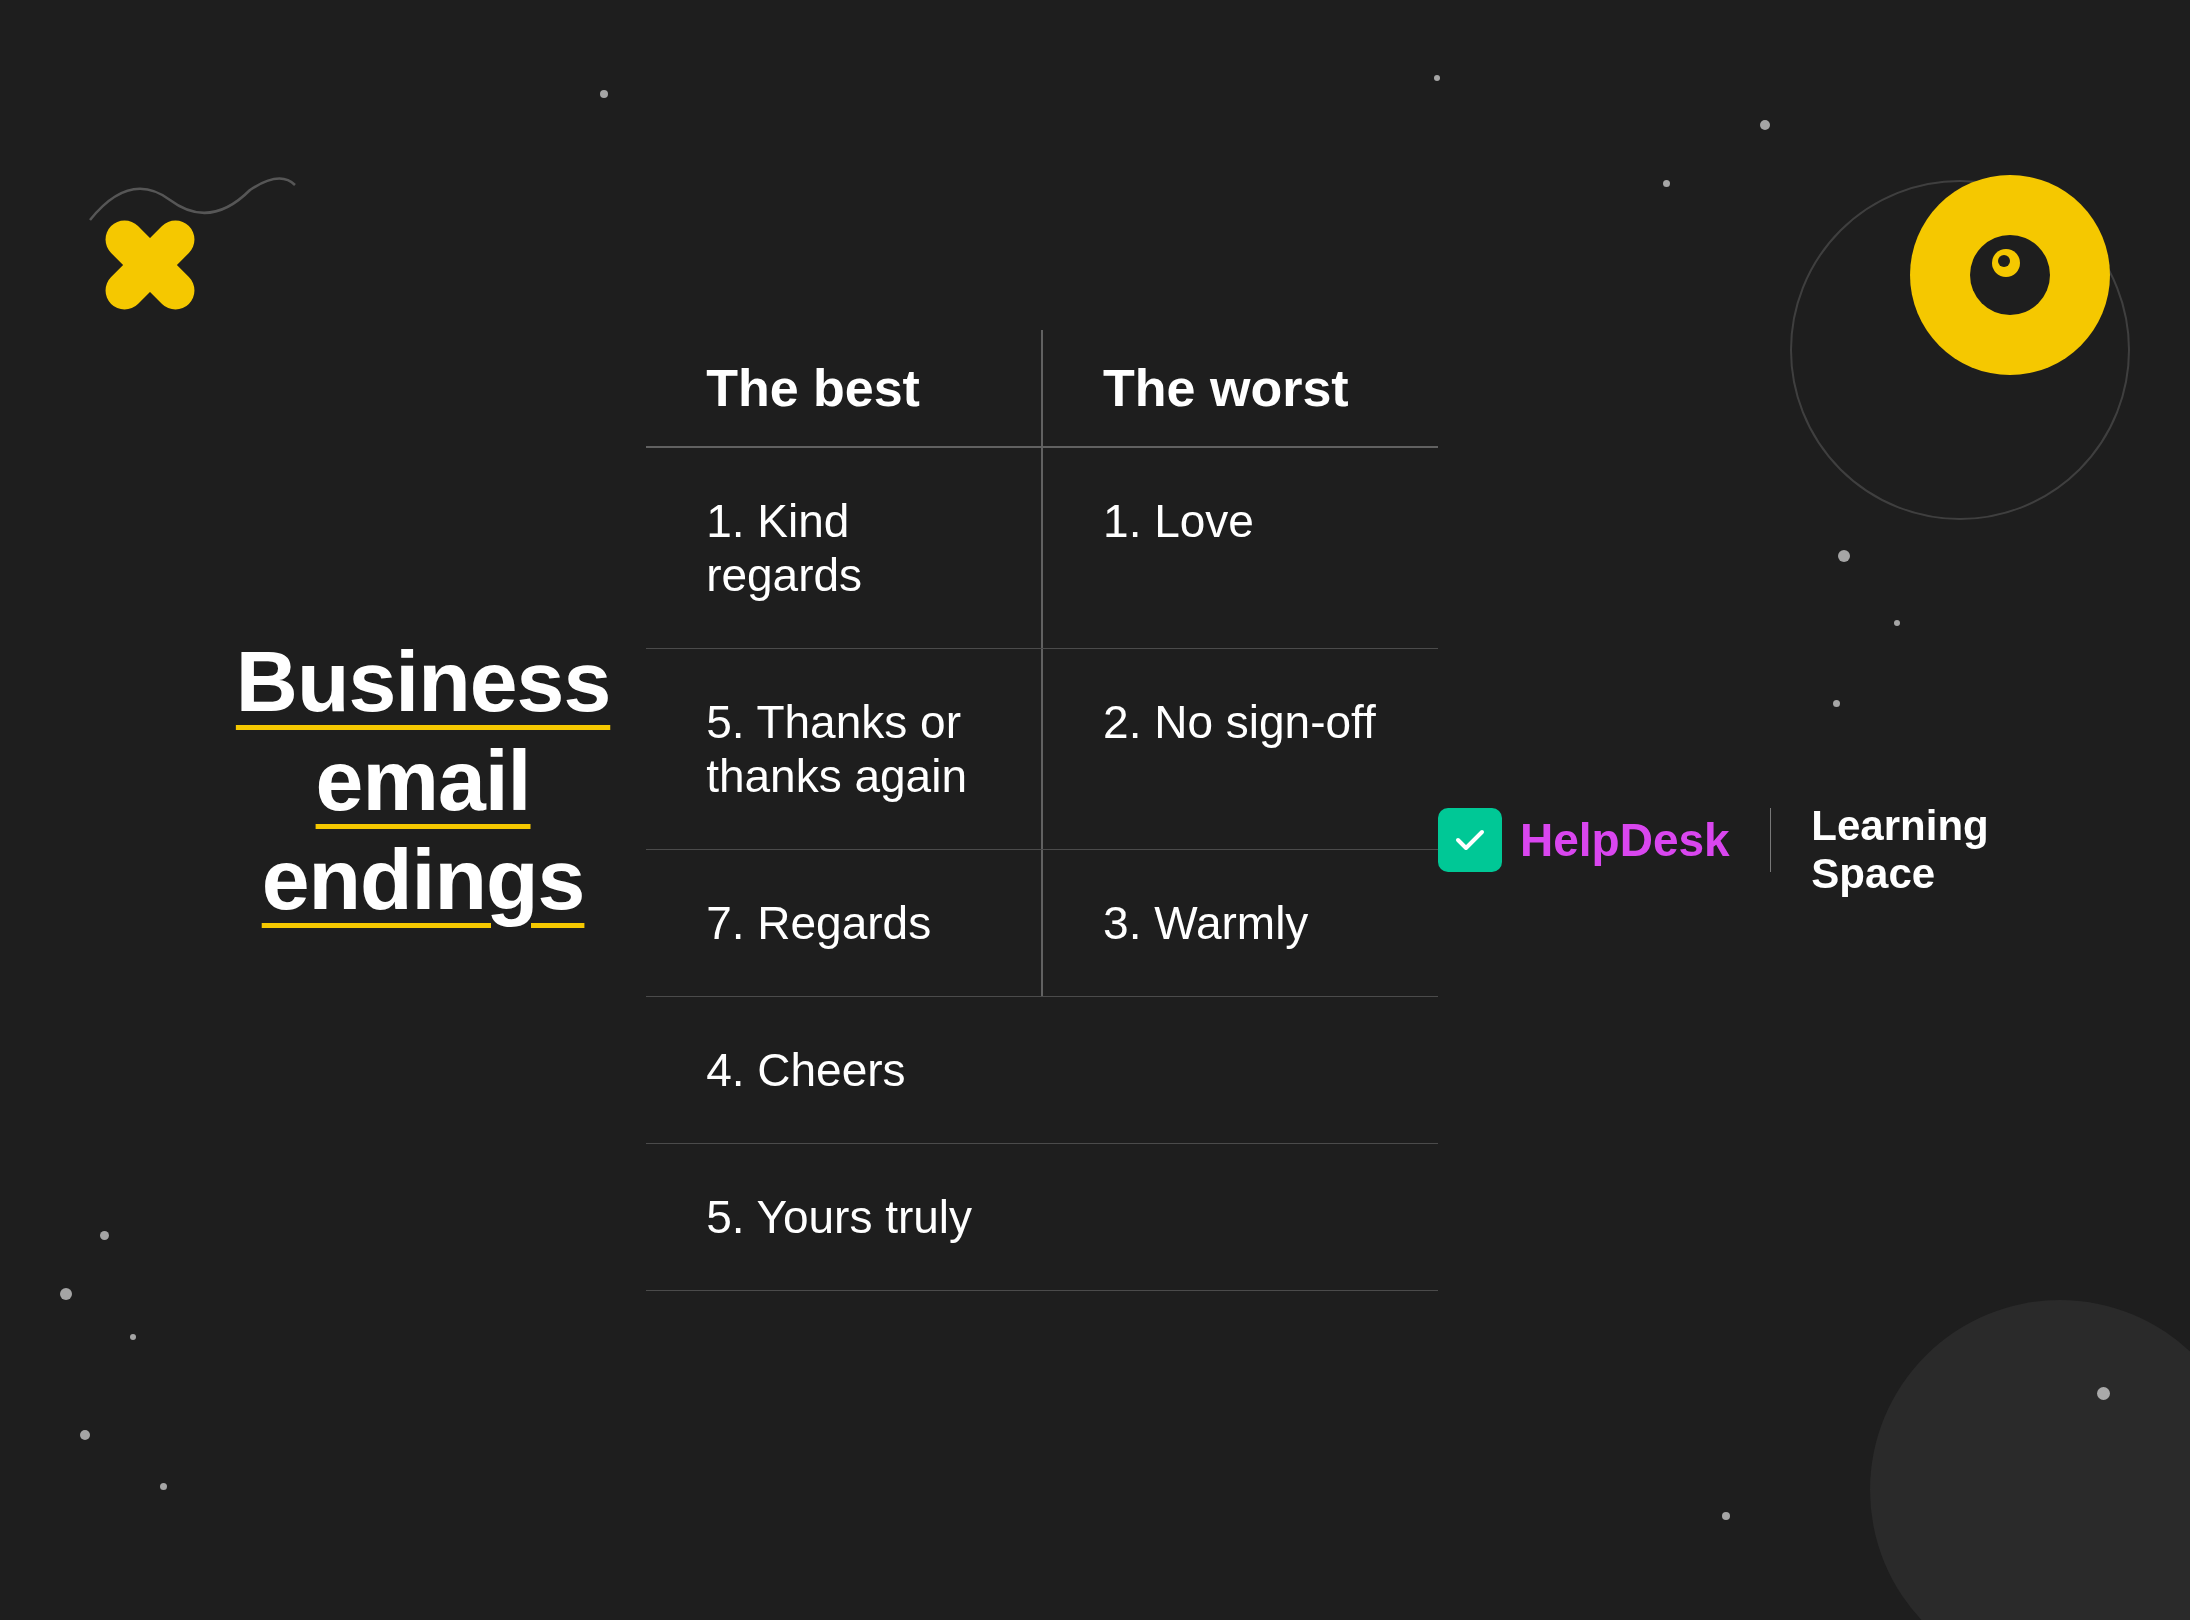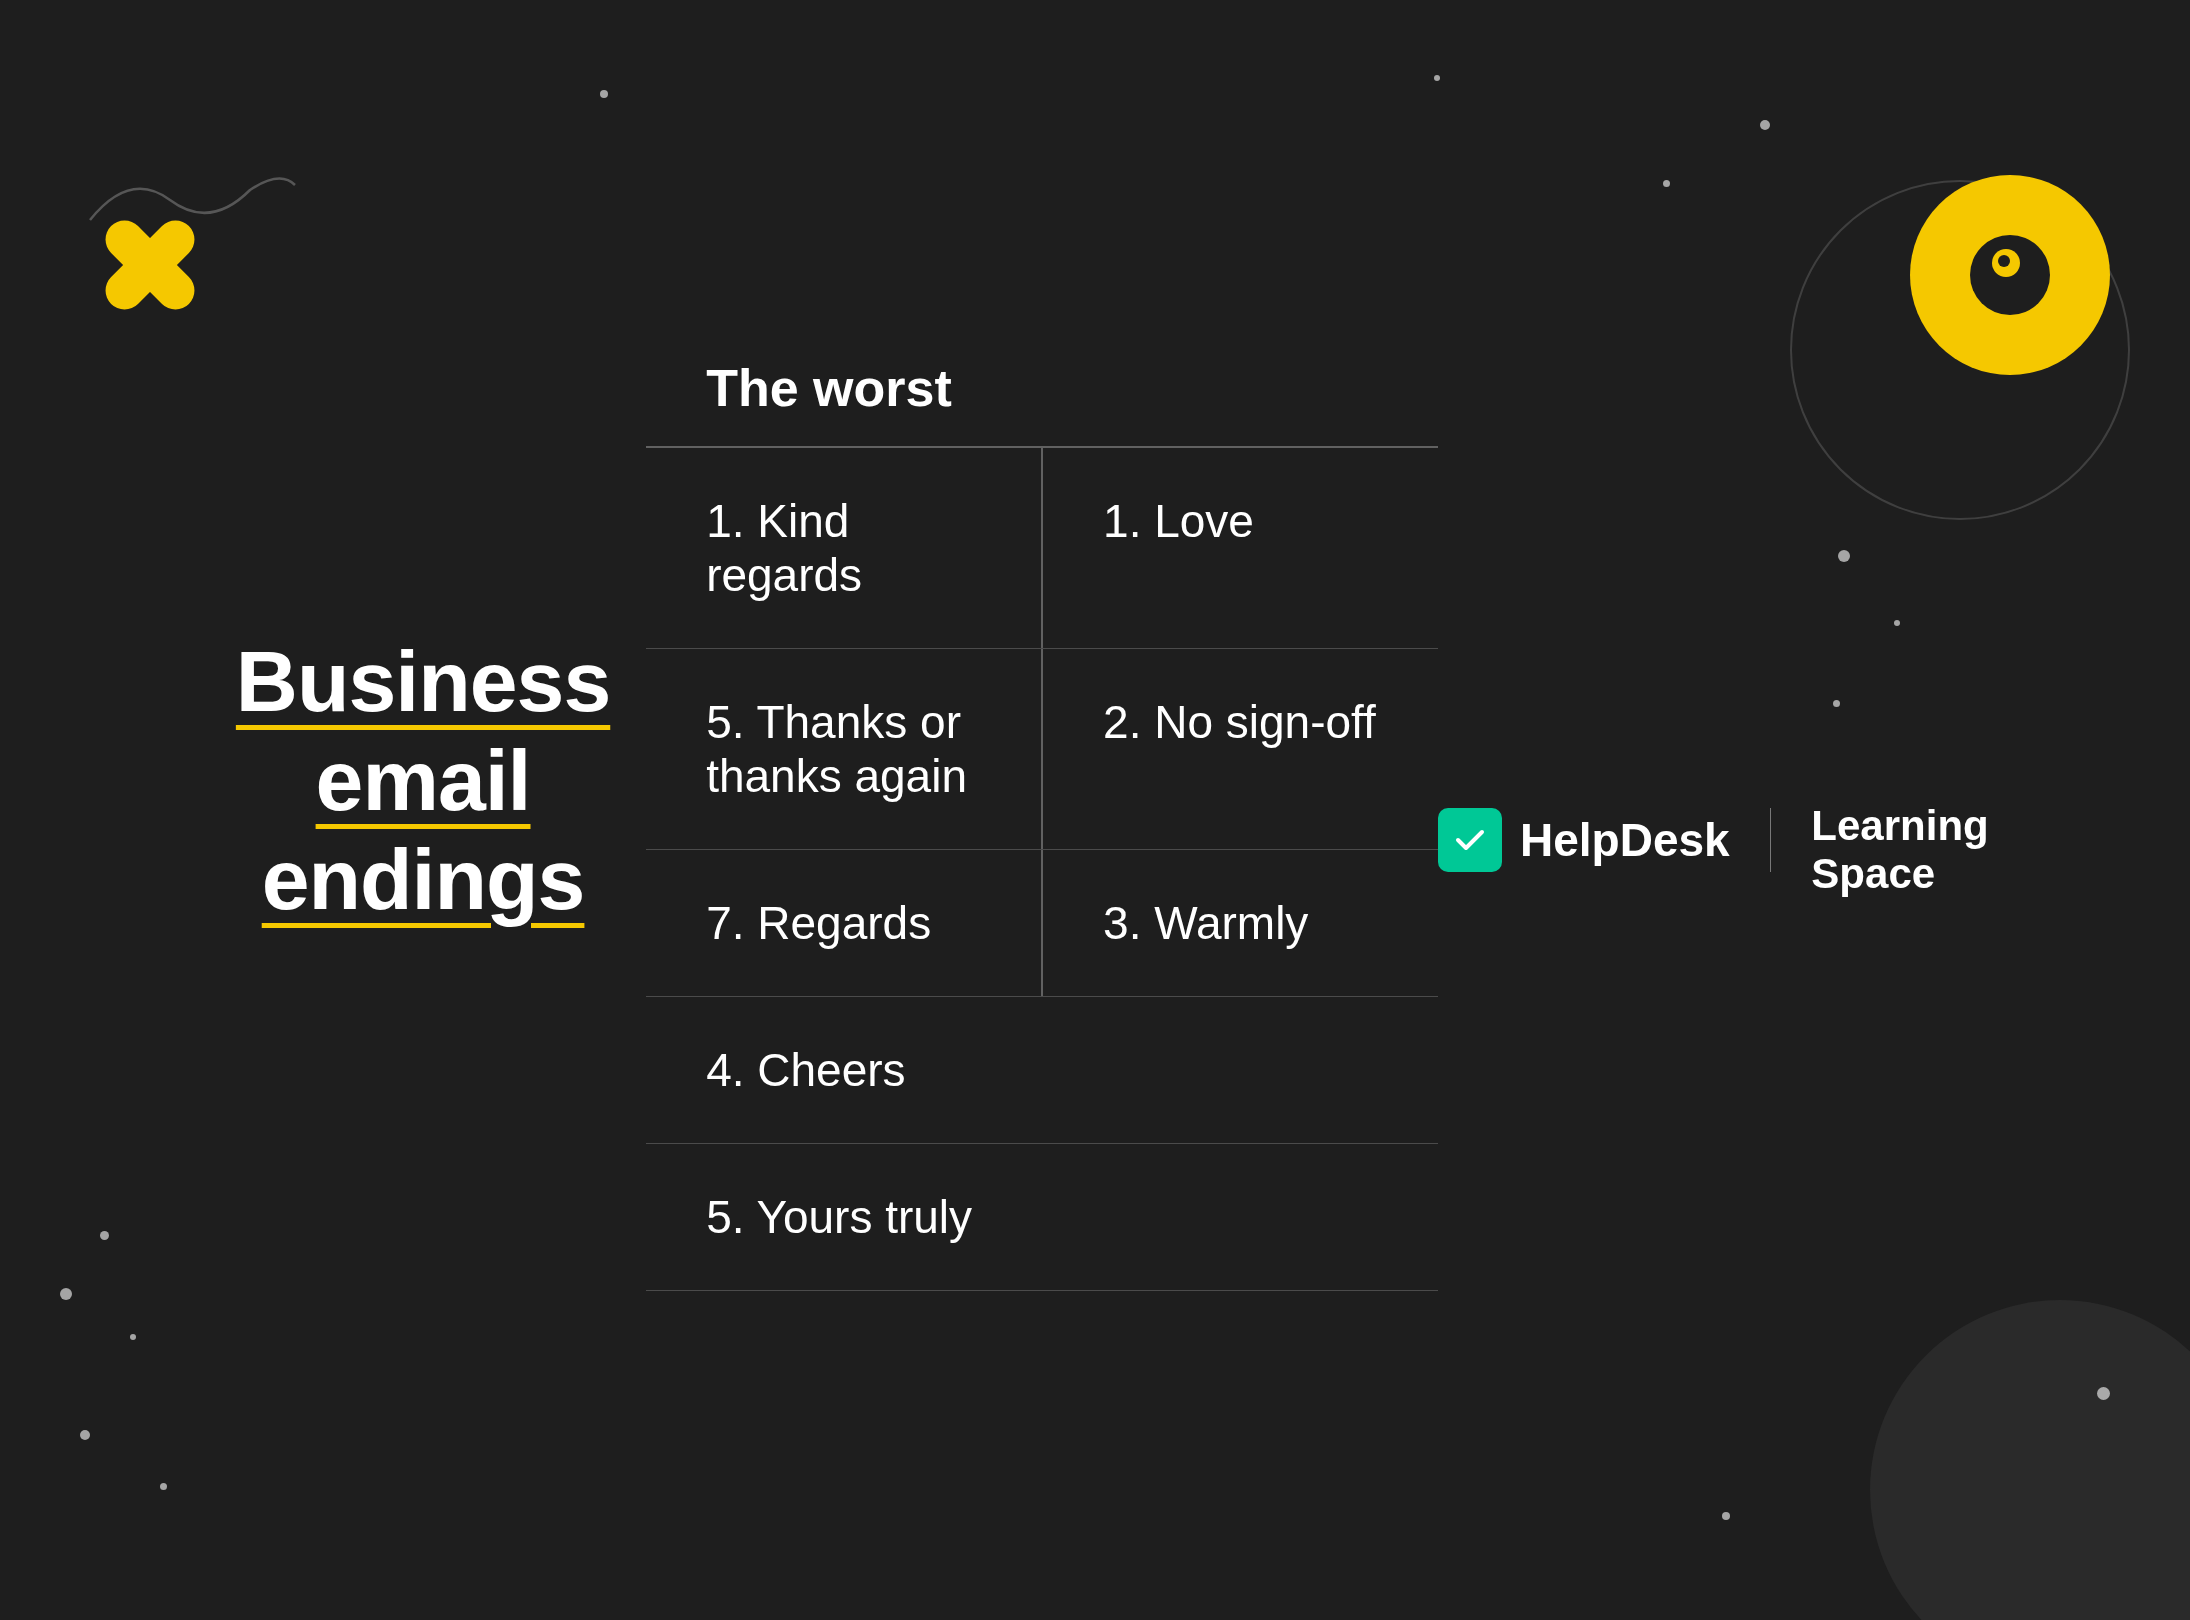--- a/index.html
+++ b/index.html
@@ -206,21 +206,21 @@
     }
 
     .logo-icon svg {
       width: 40px;
       height: 40px;
     }
 
     .logo-text {
       font-size: 46px;
       font-weight: 900;
-      color: #ffffff;
+      color: #d946ef;
     }
 
     .divider-line {
       width: 3px;
       height: 64px;
       background: rgba(255,255,255,0.4);
     }
 
     .learning-space {
       font-size: 42px;
@@ -272,20 +272,23 @@
   <div class="scatter-dot" style="width:8px;height:8px;bottom:100px;right:460px;"></div>
   <div class="scatter-dot" style="width:13px;height:13px;bottom:220px;right:80px;"></div>
 
   <div class="title-section">
     <h1 class="title">Business email endings</h1>
   </div>
 
   <div class="table-container">
 
     <div class="table-header-row">
+      <div class="col-best">
+        <span class="header-label">The best</span>
+      </div>
       <div class="col-worst">
         <span class="header-label">The worst</span>
       </div>
     </div>
 
     <div id="table-rows-container">
         <div class="table-row">
           <div class="cell cell-left">1. Kind regards</div>
           <div class="cell">1. Love</div>
         </div>

